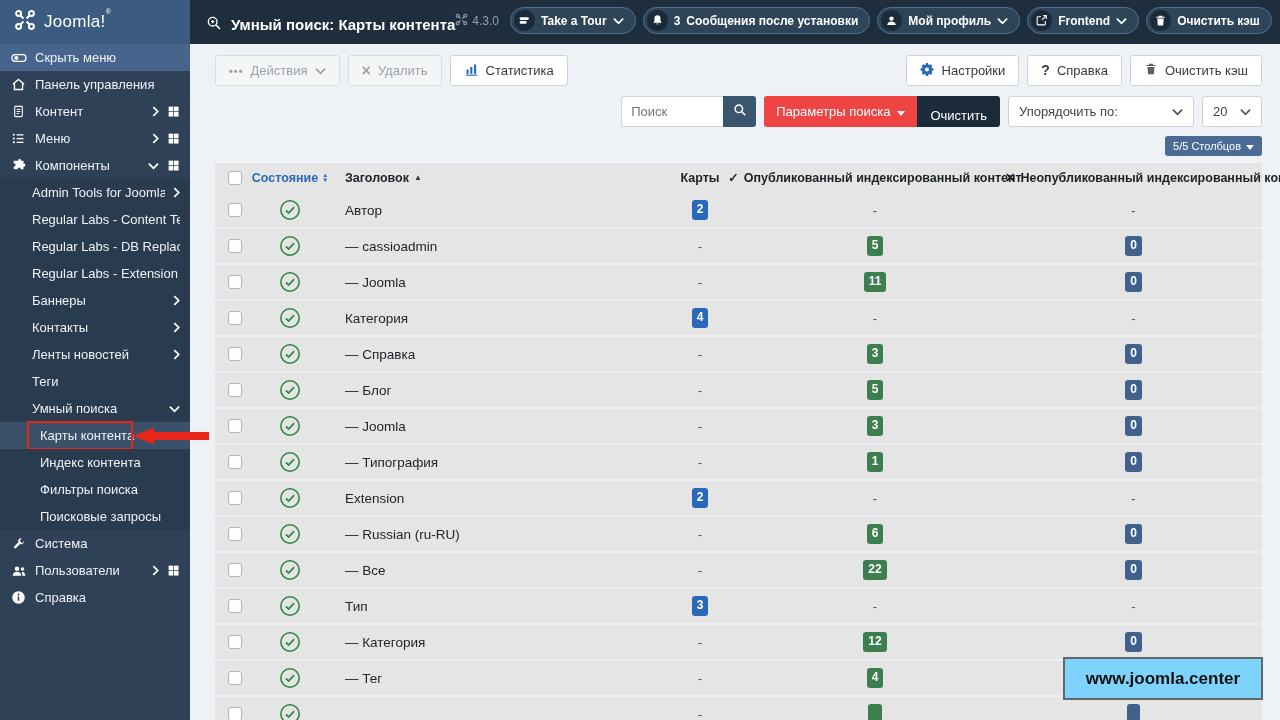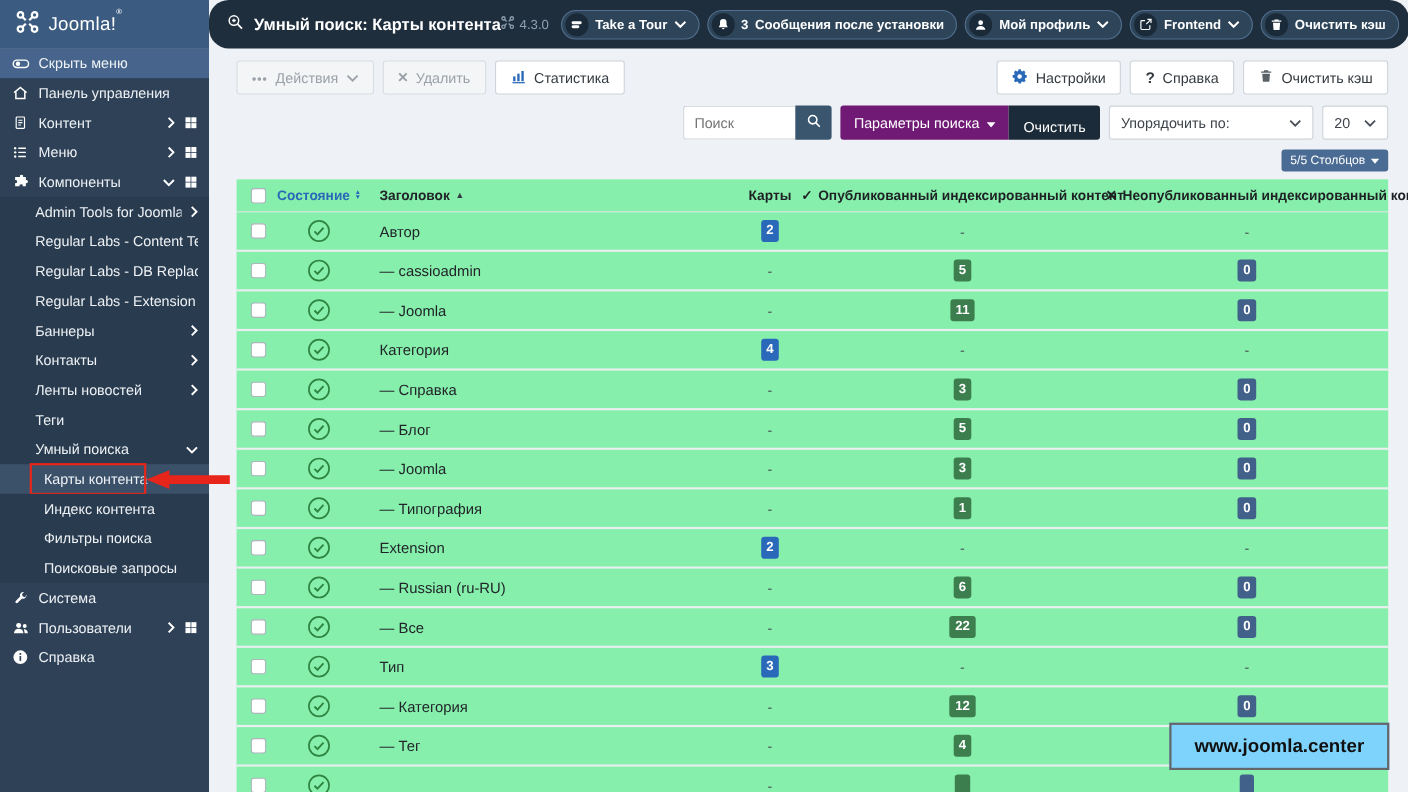--- a/index.html
+++ b/index.html
@@ -4,21 +4,21 @@
 <style>
   * { margin:0; padding:0; box-sizing:border-box; }
   html,body { width:1280px; height:720px; overflow:hidden; }
   body { font-family:"Liberation Sans", sans-serif; background:#eef1f5; position:relative; }
 
   
   .topbar { position:absolute; top:0; left:0; width:1280px; height:44px; display:flex; z-index:30; }
   .logo-block { width:190px; height:44px; background:#3b5c80; display:flex; align-items:center; gap:8px; padding-left:14px; color:#fff; flex:none; }
   .logo-text { font-size:17px; letter-spacing:.3px; }
   .logo-reg { font-size:7px; vertical-align:top; position:relative; top:-4px; }
-  .topbar-main { flex:1; background:#1f2e3d; display:flex; align-items:center; justify-content:space-between; padding:0 9px 0 16px; color:#fff;border-radius:18px; }
+  .topbar-main { flex:1; background:#1f2e3d; display:flex; align-items:flex-end; justify-content:space-between; padding:0 9px 10px 16px; color:#fff; }
   .page-title { display:flex; align-items:center; gap:9px; font-size:15px; font-weight:bold; white-space:nowrap; }
   .topbar-right { display:flex; align-items:center; gap:7px; }
   .version { display:flex; align-items:center; gap:4px; color:#8da0b0; font-size:12px; margin-right:4px; }
   .pill { display:flex; align-items:center; gap:6px; background:#2d4459; border:1px solid #51708f; border-radius:14px; height:27px; padding:0 11px 0 3px; font-size:12px; font-weight:bold; color:#fff; cursor:pointer; white-space:nowrap; }
   .pill-circle { width:21px; height:21px; border-radius:50%; background:#1b2a38; display:flex; align-items:center; justify-content:center; flex:none; }
   .pill-num { font-weight:bold; }
 
   
   .sidebar { position:absolute; top:44px; left:0; width:190px; height:676px; background:#2e4156; z-index:20; color:#eef2f6; overflow:visible; }
   .side-item { height:27px; display:flex; align-items:center; padding:0 10px; font-size:13px; gap:8px; cursor:pointer; position:relative; white-space:nowrap; }
@@ -38,32 +38,32 @@
   .toolbar { display:flex; justify-content:space-between; align-items:center; padding:11px 0 10px; }
   .btn-group { display:flex; gap:8px; }
   .btn { display:inline-flex; align-items:center; gap:7px; height:31px; padding:0 13px; background:#fff; border:1px solid #ced4da; border-radius:3px; font-size:13px; color:#343a40; cursor:pointer; font-family:inherit; white-space:nowrap; }
   .btn.disabled { background:#f4f5f7; color:#9aa1a8; border-color:#d8dde2; cursor:default; }
 
   .filterbar { display:flex; justify-content:flex-end; align-items:center; gap:8px; }
   .search-wrap { display:flex; }
   .search-input { width:102px; height:31px; border:1px solid #ced4da; border-right:none; border-radius:3px 0 0 3px; padding:0 9px; font-size:13px; font-family:inherit; color:#495057; background:#fff; outline:none; }
   .search-btn { width:33px; height:31px; background:#3a566f; border:none; border-radius:0 3px 3px 0; display:flex; align-items:center; justify-content:center; cursor:pointer; }
   .joined { display:flex; }
-  .btn-param { height:31px; background:#701a75; color:#fff; border:none; border-radius:3px 0 0 3px; padding:0 12px; font-size:13px; display:flex; align-items:center; gap:7px; cursor:pointer; font-family:inherit; }
+  .btn-param { height:31px; background:#ef4444; color:#fff; border:none; border-radius:3px 0 0 3px; padding:0 12px; font-size:13px; display:flex; align-items:center; gap:7px; cursor:pointer; font-family:inherit; }
   .btn-clear { height:31px; background:#1c2b3a; color:#fff; border:none; border-radius:0 3px 3px 0; padding:12px 13px; font-size:13px; cursor:pointer; font-family:inherit; }
   .select { height:31px; background:#fff; border:1px solid #ced4da; border-radius:3px; display:flex; align-items:center; justify-content:space-between; padding:0 10px; font-size:13px; color:#3f454b; cursor:pointer; }
   .select.order { width:186px; }
   .select.limit { width:60px; }
 
   .colrow { display:flex; justify-content:flex-end; margin:9px 0 0; }
   .btn-columns { height:20px; background:#4a6b93; color:#fff; border:none; border-radius:3px; font-size:11px; padding:0 8px; display:flex; align-items:center; gap:5px; cursor:pointer; font-family:inherit; }
 
   
   .table { margin-top:7px; background:#fff; }
-  .trow { display:grid; grid-template-columns:40px 70px 330px 90px 260px 1fr; align-items:center; height:36px; border-bottom:2px solid #eceff1; background:#86efac; }
+  .trow { display:grid; grid-template-columns:40px 70px 330px 90px 260px 1fr; align-items:center; height:36px; border-bottom:2px solid #eceff1; background:#e5e5e5; }
   .trow.thead { height:30px; border-bottom:1px solid #dfe3e7; font-weight:bold; font-size:12.5px; color:#1d2124; }
   .c { display:flex; align-items:center; justify-content:center; }
   .c.left { justify-content:flex-start; padding-left:20px; }
   .checkbox { width:14px; height:14px; border:1px solid #adb5bd; border-radius:3px; background:#fff; display:inline-block; cursor:pointer; }
   .sort-link { color:#2a69b9; display:flex; align-items:center; gap:4px; cursor:pointer; text-decoration:none; }
   .sort-stack { display:flex; flex-direction:column; font-size:6px; line-height:5px; color:#2a69b9; }
   .title-sort { color:#212529; display:flex; align-items:center; gap:5px; cursor:pointer; }
   .asc-ico { font-size:8px; color:#343a40; }
   .hicon { margin-right:5px; font-weight:bold; }
   .rowtitle { font-size:13.5px; color:#212529; }

